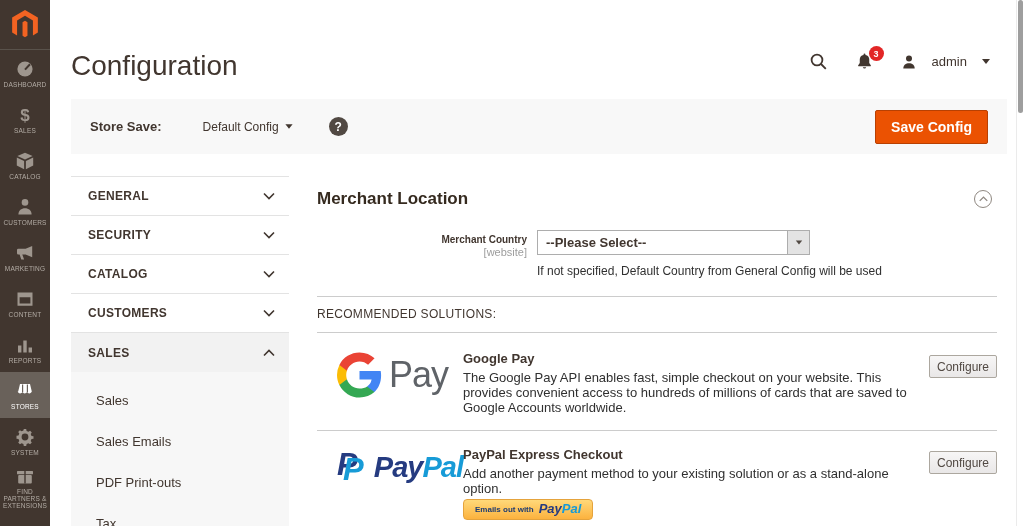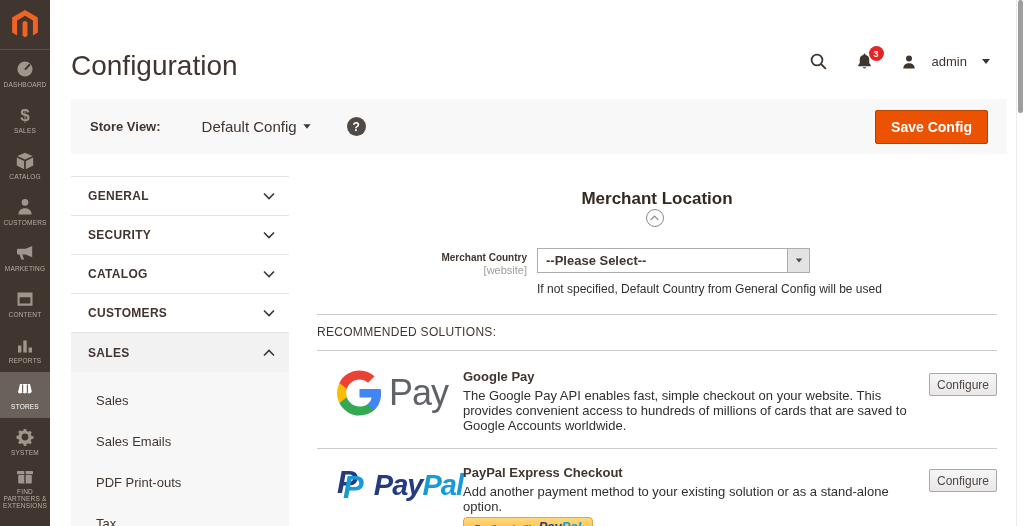--- a/index.html
+++ b/index.html
@@ -26,40 +26,40 @@
   .icon-btn { position:relative; cursor:pointer; display:flex; align-items:center; }
   .badge { position:absolute; top:-6px; right:-10px; min-width:15px; height:15px; border-radius:8px; background:#e22626;
     color:#fff; font-size:9px; font-weight:bold; display:flex; align-items:center; justify-content:center; padding:0 3px; }
   .user-btn { display:flex; align-items:center; gap:15px; cursor:pointer; font-size:13px; color:#41362f; }
   .caret-down { width:0; height:0; border-left:4px solid transparent; border-right:4px solid transparent; border-top:5px solid #41362f; }
 
   
   .store-bar { position:absolute; left:21px; top:99px; width:936px; height:55px; background:#f8f8f8;
     display:flex; align-items:center; padding:0 19px; }
   .sv-label { font-size:13px; font-weight:bold; }
-  .sv-value { display:flex; align-items:center; gap:6px; margin-left:41px; font-size:15px; cursor:pointer; }
+  .sv-value { display:flex; align-items:center; gap:6px; margin-left:41px; font-size:12px; cursor:pointer; }
   .sv-value .caret-down { border-top-color:#41362f; transform:scale(.9); }
   .help-icon { width:19px; height:19px; border-radius:50%; background:#514943; color:#fff; font-size:12px; font-weight:bold;
     display:flex; align-items:center; justify-content:center; margin-left:36px; cursor:pointer; }
   .save-btn { margin-left:auto; margin-right:0; background:#eb5202; color:#fff; border:1px solid #b84002;
     font-size:14px; font-weight:bold; padding:8px 15px; border-radius:2px; cursor:pointer;
     font-family:"Liberation Sans",sans-serif; }
 
   
   .config-nav { position:absolute; left:21px; top:176px; width:218px; border-top:1px solid #e3e3e3; }
   .cn-section { height:39px; display:flex; align-items:center; padding:0 14px 0 17px; border-bottom:1px solid #e3e3e3;
     font-size:12px; font-weight:bold; letter-spacing:.3px; cursor:pointer; background:#fff; }
   .cn-section.expanded { background:#f2f2f2; border-bottom:none; }
   .cn-section .chev { margin-left:auto; display:flex; }
   .cn-sublist { background:#f7f7f7; padding-top:8px; height:158px; }
   .cn-subitem { height:41px; line-height:41px; padding-left:25px; font-size:13px; color:#41362f; cursor:pointer; }
 
   
   .main { position:absolute; left:267px; top:176px; width:680px; }
-  .section-head { margin-top:13px; display:flex; align-items:center; justify-content:space-between;flex-direction:column; }
+  .section-head { margin-top:13px; display:flex; align-items:center; justify-content:space-between; }
   .section-title { font-size:17px; font-weight:bold; color:#352a1f; }
   .collapse-btn { width:18px; height:18px; border:1px solid #8f8881; border-radius:50%;
     display:flex; align-items:center; justify-content:center; cursor:pointer; margin-right:5px; }
 
   .field-row { margin-top:21px; display:flex; }
   .label-col { width:210px; text-align:right; padding-top:4px; }
   .field-label { font-size:10px; font-weight:bold; }
   .field-scope { font-size:11px; color:#9d9d9d; margin-top:1px; }
   .input-col { margin-left:10px; }
   .select { width:273px; height:25px; border:1px solid #adadad; background:#fff; display:flex; align-items:stretch; cursor:pointer; }
@@ -209,21 +209,21 @@
       <svg width="16" height="16" viewBox="0 0 16 16" fill="#41362f">
         <circle cx="8" cy="4.4" r="3"></circle>
           <path d="M2.3 14.6c0-3.5 2.6-5.3 5.7-5.3s5.7 1.8 5.7 5.3z"></path>
       </svg>
       <span>admin</span>
       <span class="caret-down"></span>
     </div>
   </div>
 
   <div class="store-bar">
-    <span class="sv-label">Store View:</span>
+    <span class="sv-label">Store Save:</span>
     <span class="sv-value">
       <span>Default Config</span>
       <span class="caret-down"></span>
     </span>
     <span class="help-icon">?</span>
     <button class="save-btn">Save Config</button>
   </div>
 
   <div class="config-nav">
     <div class="cn-section">

